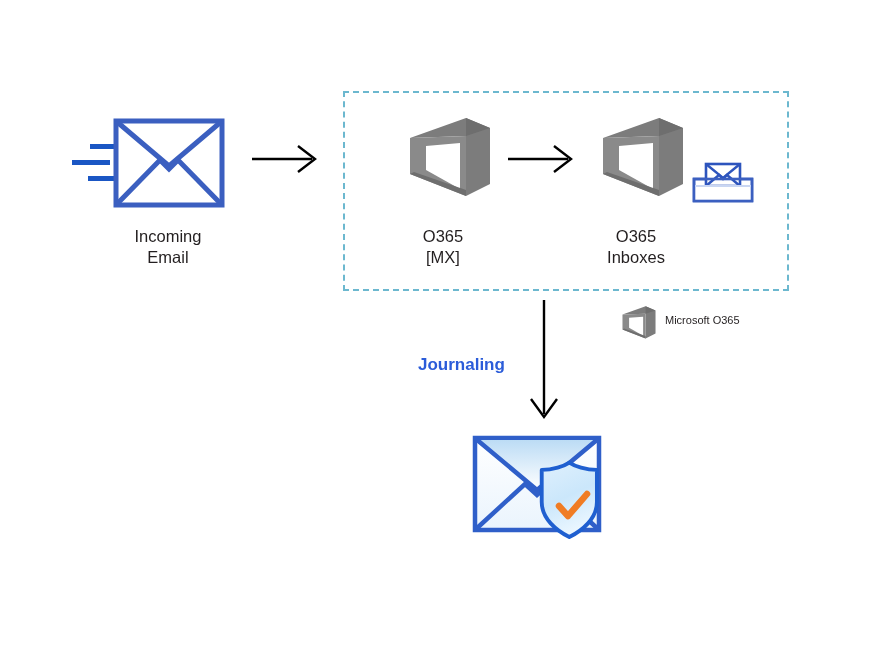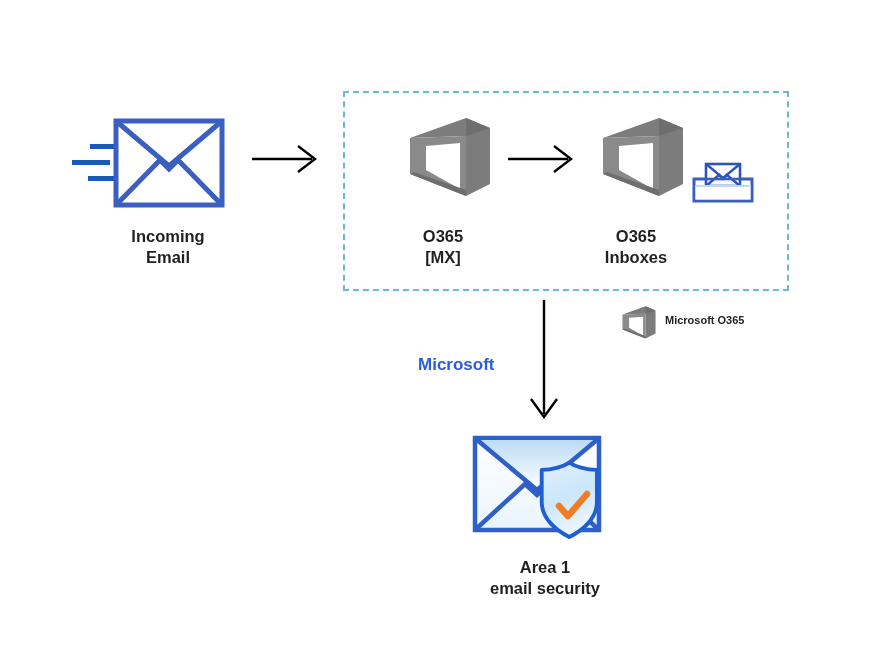--- a/index.html
+++ b/index.html
@@ -12,21 +12,21 @@
     height: 653px;
     position: relative;
     overflow: hidden;
     font-family: "Liberation Sans", sans-serif;
     color: #2b2b2b;
   }
   .canvas {
     position: absolute;
     inset: 0;
   }
-  .abs { position: absolute; font-weight: bold; }
+  .abs { position: absolute; }
 
   
   .o365-zone {
     left: 343px;
     top: 91px;
     width: 446px;
     height: 200px;
     border: 2px dashed #6cb8cf;
     box-sizing: border-box;
   }
@@ -169,21 +169,21 @@
     <svg width="38" height="38" viewBox="0 0 92 92">
       <path d="M6 28 L62 8 L86 18 L86 74 L62 86 L62 26 Z" fill="#7c7c7c"></path>
       <path d="M6 28 L62 26 L62 86 L6 64 Z" fill="#8a8a8a"></path>
       <path d="M22 36 L56 33 L56 79 L22 60 Z" fill="#ffffff"></path>
       <path d="M6 64 L62 86 L62 80 L10 62 Z" fill="#6e6e6e"></path>
       <path d="M62 8 L86 18 L62 26 Z" fill="#6e6e6e"></path>
     </svg>
   </div>
   <div class="abs legend-label" id="legend-text">Microsoft O365</div>
 
-  <div class="abs journal-label" id="journaling-text">Microsoft</div>
+  <div class="abs journal-label" id="journaling-text">Journaling</div>
 
   <div class="abs" id="arrow-down">
     <svg width="34" height="120" viewBox="0 0 34 120">
       <line x1="17" y1="0" x2="17" y2="114" stroke="#000" stroke-width="2.4"></line>
       <path d="M4 99 L17 117 L30 99" fill="none" stroke="#000" stroke-width="2.4" stroke-linejoin="miter"></path>
     </svg>
   </div>
 
   <div class="abs" id="area1-graphic">
     <svg width="150" height="112" viewBox="0 0 150 112">
@@ -210,16 +210,14 @@
       <path d="M5 5 L66 56 L127 5" fill="none" stroke="#2f5fc9" stroke-width="4.5" stroke-linejoin="miter"></path>
 
       <path d="M5 95 L54 50 L66 61 L78 50 L127 95" fill="none" stroke="#2f5fc9" stroke-width="4.5" stroke-linejoin="miter"></path>
 
       <path d="M104 35 C116 35 128 31 134 27 C140 31 152 35 164 35 L164 70 C164 88 148 101 134 108 C120 101 104 88 104 70 Z" transform="translate(-36,0) scale(0.92) translate(12,4)" fill="url(#shieldGrad)" stroke="#1f5fd0" stroke-width="4.2" stroke-linejoin="round"></path>
 
       <path d="M88 72 L97 82 L116 60" fill="none" stroke="#f07c24" stroke-width="6.5" stroke-linecap="round" stroke-linejoin="round"></path>
     </svg>
   </div>
 
-  <div class="abs caption" id="area1-caption">Area 1
-email security</div>
 
 </div>
 
 </body></html>

